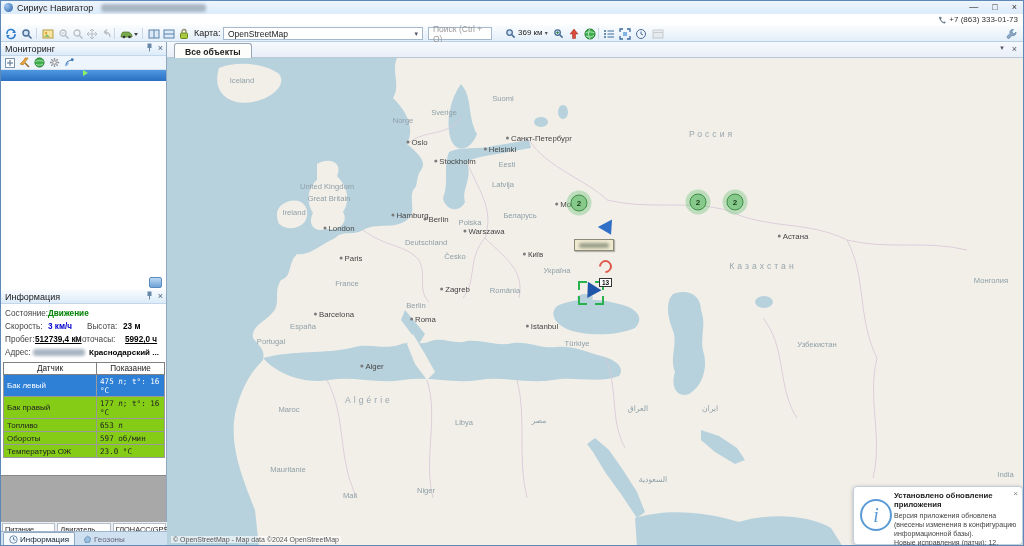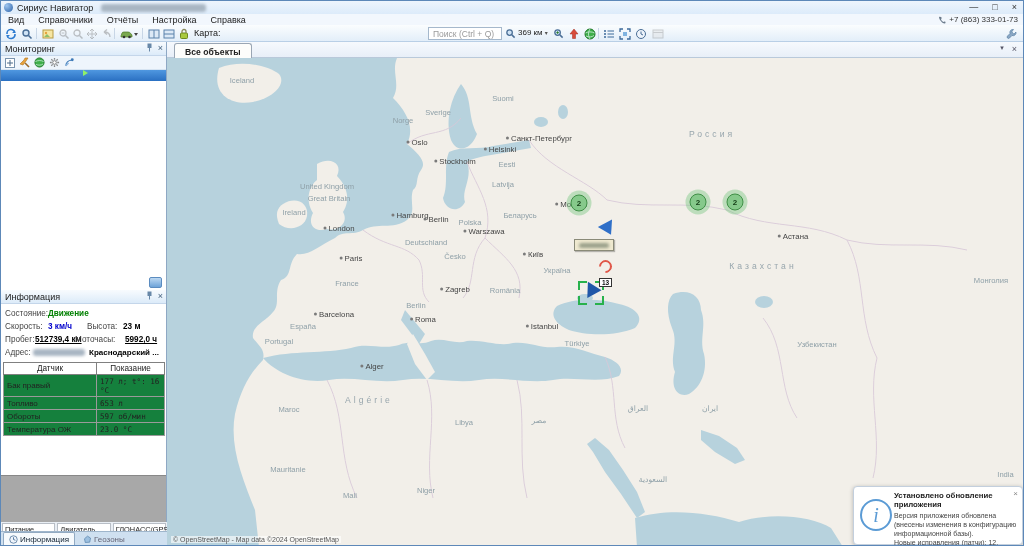--- a/index.html
+++ b/index.html
@@ -35,21 +35,21 @@
   .ifields{padding:3px 0 2px 0;font-size:8.2px;color:#333;}
   .irow{height:13px;display:flex;align-items:center;position:relative;}
   .ilab{position:absolute;left:4px;color:#444;}
   .ival{position:absolute;font-weight:bold;color:#000;}
   .green{color:#008000!important;}
   .blue{color:#0000cc!important;}
   .und{text-decoration:underline;}
   
   table.sens{border-collapse:collapse;margin:1px 2px;width:162px;font-size:8px;color:#222;}
   table.sens th{border:1px solid #808080;font-weight:normal;font-size:8.2px;padding:1px 2px;background:#fff;}
-  table.sens td{border:1px solid #9a9a9a;padding:1.5px 3px;background:#15803d;}
+  table.sens td{border:1px solid #9a9a9a;padding:1.5px 3px;background:#84cc16;}
   table.sens td.v{font-family:"DejaVu Sans Mono",monospace;font-size:7.6px;}
   table.sens tr.sel td{background:#2e7fd6;color:#fff;}
   .grayfill{position:absolute;left:0;right:0;top:433px;height:47px;background:#a8a8a8;border-top:1px solid #888;}
   
   .statusrow{position:absolute;left:0;top:480px;height:51px;width:166px;background:#e9eef4;display:flex;gap:2px;padding:1px 1px;box-sizing:border-box;}
   .sbox{flex:1;background:#fff;border:1px solid #b8bec6;box-sizing:border-box;position:relative;font-size:7.4px;color:#222;}
   .sbox .slab{position:absolute;left:2px;top:1px;}
   .sval{font-weight:bold;color:#008000;font-size:8px;}
   
   .btabs{position:absolute;left:0;bottom:0;height:14px;width:166px;background:#cfe0f0;display:flex;align-items:flex-end;font-size:8px;border-top:1px solid #9fb6cc;box-sizing:border-box;}
@@ -99,27 +99,20 @@
     <span class="appicon"></span>
     <span>Сириус Навигатор</span>
     <span class="blurblob" style="width:105px;height:8px;margin-left:8px;"></span>
     <div class="winbtns">
       <span>—</span>
       <span>□</span>
       <span>×</span>
     </div>
   </div>
 
-  <div class="menubar" id="menubar">
-      <span class="mi">Вид</span>
-      <span class="mi">Справочники</span>
-      <span class="mi">Отчёты</span>
-      <span class="mi">Настройка</span>
-      <span class="mi">Справка</span>
-    </div>
   <div class="phone">
     <svg width="8" height="8" viewBox="0 0 8 8">
         <path d="M1,1 C3,0.5 4,1.5 3.5,2.5 L3,3.5 C3.5,4.5 4.5,5.5 5.5,6 L6.5,5.5 C7.5,5 8,6.5 7,7.5 C5,8 1,4 1,1 Z" fill="#6b7b8c"></path>
       </svg>
     <span>+7 (863) 333-01-73</span>
   </div>
 
   <div class="toolbar">
     <span class="tbi" style="left:3px">
       <svg width="12" height="12" viewBox="0 0 12 12">
@@ -186,21 +179,25 @@
           <line x1="1" y1="6" x2="11" y2="6" stroke="#5b82ab"></line>
         </svg>
     </span>
     <span class="tbi" style="left:176px">
       <svg width="12" height="12" viewBox="0 0 12 12">
           <rect x="2.5" y="5" width="7" height="5.5" rx="1" fill="#a9c93f" stroke="#6e8a1f"></rect>
           <path d="M4,5 V3.5 A2,2 0 0 1 8,3.5 V5" stroke="#8a8a5a" stroke-width="1.3" fill="none"></path>
         </svg>
     </span>
     <span class="tblabel" style="left:193px">Карта:</span>
-    <div class="searchbox" style="left:427px;width:74px;">
+    <div class="combo" style="left:222px;width:200px;">
+      <span>OpenStreetMap</span>
+      <span style="color:#556;font-size:7px;">▾</span>
+    </div>
+    <div class="searchbox" style="left:427px;width:64px;">
       <span>Поиск (Ctrl + Q)</span>
     </div>
     <span class="tbi" style="left:503px">
       <svg width="11" height="11" viewBox="0 0 12 12">
           <circle cx="5" cy="5" r="3" stroke="#4a6e96" stroke-width="1.4" fill="#cfe3f5"></circle>
           <line x1="7.5" y1="7.5" x2="10.5" y2="10.5" stroke="#4a6e96" stroke-width="1.6"></line>
         </svg>
     </span>
     <span class="scale" style="left:517px"><span>369 км</span> <span style="font-size:6px;color:#555">▾</span></span>
     <span class="tbi" style="left:551px">
@@ -347,20 +344,24 @@
     </div>
 
     <table class="sens">
       <thead>
           <tr>
         <th style="width:88px">Датчик</th>
         <th>Показание</th>
       </tr>
         </thead>
       <tbody id="sensbody">
+          <tr class="sel">
+            <td>Бак левый</td>
+            <td class="v">475 л; t°:  16 °C</td>
+          </tr>
           <tr>
             <td>Бак правый</td>
             <td class="v">177 л; t°:  16 °C</td>
           </tr>
           <tr>
             <td>Топливо</td>
             <td class="v">653 л</td>
           </tr>
           <tr>
             <td>Обороты</td>
@@ -469,21 +470,21 @@
           <path d="M438,299 C452,330 442,360 458,390"></path>
           <path d="M318,180 C300,200 310,224 296,240"></path>
           <path d="M680,182 C700,220 690,260 710,300 C700,340 716,380 706,420"></path>
           <path d="M596,260 C620,290 610,330 630,360"></path>
         </g>
       </svg>
 
       <div id="labels">
           <div class="ml country" style="left: 75px; top: 22px;">Iceland</div>
           <div class="ml country" style="left: 236px; top: 62px;">Norge</div>
-          <div class="ml country" style="left: 271px; top: 54px;">Sverige</div>
+          <div class="ml country" style="left: 277px; top: 54px;">Sverige</div>
           <div class="ml country" style="left: 336px; top: 40px;">Suomi</div>
           <div class="ml country-big" style="left: 545px; top: 76px;">Россия</div>
           <div class="ml city" style="left: 250px; top: 84px;">Oslo</div>
           <div class="ml city" style="left: 288px; top: 103px;">Stockholm</div>
           <div class="ml city" style="left: 333px; top: 91px;">Helsinki</div>
           <div class="ml city" style="left: 372px; top: 80px;">Санкт-Петербург</div>
           <div class="ml country" style="left: 340px; top: 106px;">Eesti</div>
           <div class="ml country" style="left: 336px; top: 126px;">Latvija</div>
           <div class="ml country" style="left: 160px; top: 128px;">United Kingdom</div>
           <div class="ml country" style="left: 162px; top: 140px;">Great Britain</div>
@@ -502,21 +503,21 @@
           <div class="ml city" style="left: 366px; top: 196px;">Київ</div>
           <div class="ml country" style="left: 390px; top: 212px;">Україна</div>
           <div class="ml country-big" style="left: 596px; top: 208px;">Казахстан</div>
           <div class="ml city" style="left: 626px; top: 178px;">Астана</div>
           <div class="ml city" style="left: 288px; top: 231px;">Zagreb</div>
           <div class="ml country" style="left: 338px; top: 232px;">România</div>
           <div class="ml country" style="left: 249px; top: 247px;">Berlin</div>
           <div class="ml city" style="left: 256px; top: 261px;">Roma</div>
           <div class="ml city" style="left: 167px; top: 256px;">Barcelona</div>
           <div class="ml country" style="left: 136px; top: 268px;">España</div>
-          <div class="ml country" style="left: 112px; top: 283px;">Portugal</div>
+          <div class="ml country" style="left: 104px; top: 283px;">Portugal</div>
           <div class="ml city" style="left: 375px; top: 268px;">Istanbul</div>
           <div class="ml country" style="left: 410px; top: 285px;">Türkiye</div>
           <div class="ml city" style="left: 205px; top: 308px;">Alger</div>
           <div class="ml country-big" style="left: 202px; top: 342px;">Algérie</div>
           <div class="ml country" style="left: 122px; top: 351px;">Maroc</div>
           <div class="ml country" style="left: 297px; top: 364px;">Libya</div>
           <div class="ml country" style="left: 372px; top: 362px;">مصر</div>
           <div class="ml country" style="left: 121px; top: 411px;">Mauritanie</div>
           <div class="ml country" style="left: 183px; top: 437px;">Mali</div>
           <div class="ml country" style="left: 259px; top: 432px;">Niger</div>

